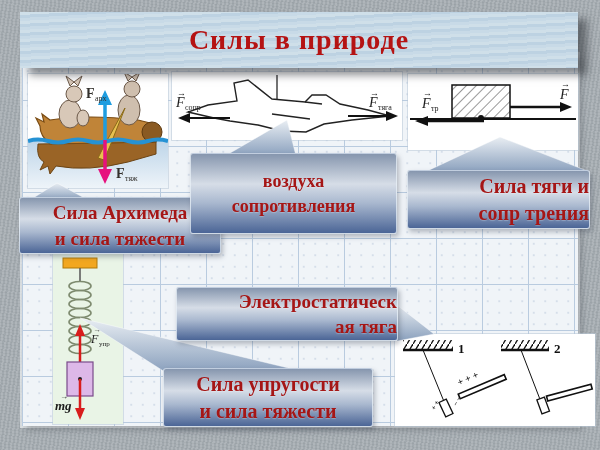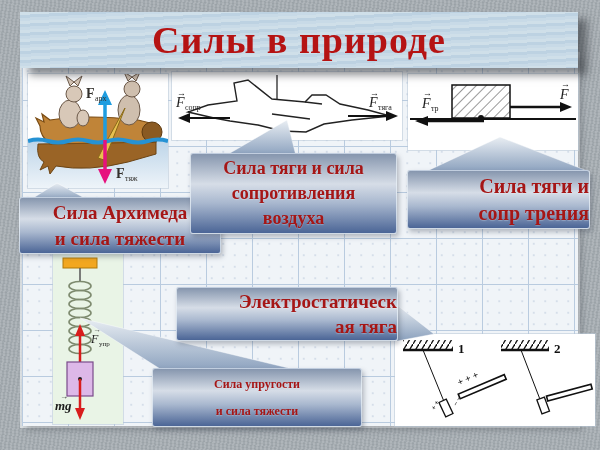--- a/index.html
+++ b/index.html
@@ -24,41 +24,41 @@
   }
   .banner{
     position:absolute;left:20px;top:12px;width:558px;height:56px;z-index:9;
     background:
       repeating-linear-gradient(177deg,#cfdfe9 0 3px,#bdd2e2 3px 6px,#c8dae7 6px 9px),
       #c2d6e4;
     box-shadow:9px 7px 8px rgba(45,50,55,.55);
     display:flex;align-items:center;justify-content:center;
   }
   .banner h1{
-    margin:0;font-size:38px;font-weight:bold;color:#b51313;letter-spacing:1px;
+    margin:0;font-size:28px;font-weight:bold;color:#b51313;letter-spacing:1px;
     font-family:"Liberation Serif","DejaVu Serif",serif;
   }
   .fig{position:absolute;z-index:4;background:#fff;box-shadow:0 0 0 1px rgba(185,200,215,.55);}
   .fig svg{display:block;}
   #fig-spring{background:#e9f4e6;}
   
   .callout{
     position:absolute;z-index:7;border-radius:3px;
     border:1px solid rgba(232,240,247,.75);
     background:linear-gradient(180deg,#8696ae 0%,#d6dde7 38%,#a9b8cf 62%,#4b6596 100%);
     box-shadow:2px 3px 5px rgba(60,70,85,.35);
     display:flex;flex-direction:column;align-items:center;justify-content:center;
     color:#a51616;font-weight:bold;text-align:center;
   }
   .callout .ln{white-space:nowrap;text-shadow:0 1px 1px rgba(255,255,255,.25);}
   #co-archimedes{left:3px;top:197px;width:200px;height:55px;font-size:19px;line-height:26px;margin-left:16px;}
   #co-thrust-air{left:190px;top:153px;width:205px;height:79px;font-size:18px;line-height:25px;}
   #co-thrust-friction{left:407px;top:170px;width:181px;height:57px;font-size:20px;line-height:27px;align-items:flex-end;}
   #co-electrostatic{left:176px;top:287px;width:220px;height:52px;font-size:19px;line-height:25px;align-items:flex-end;}
-  #co-elastic{left:152px;top:368px;width:208px;height:57px;font-size:12px;line-height:27px;}
+  #co-elastic{left:163px;top:368px;width:208px;height:57px;font-size:20px;line-height:27px;}
   .ptr-layer{position:absolute;left:0;top:0;z-index:6;pointer-events:none;}
   text{font-family:"Liberation Serif","DejaVu Serif",serif;}
 </style>
 </head>
 <body>
 
 <div class="stage">
 
   <div class="paper"></div>
 
@@ -258,23 +258,22 @@
     <polygon points="397,305 434,334 397,341" fill="url(#ptrGrad)" stroke="rgba(255,255,255,.4)" stroke-width="1"></polygon>
     <polygon points="80,318 165,372 305,372" fill="url(#ptrGrad)" stroke="rgba(255,255,255,.4)" stroke-width="1"></polygon>
   </svg>
 
   <div class="callout" id="co-archimedes">
     <div class="ln">Сила Архимеда</div>
     <div class="ln">и сила тяжести</div>
   </div>
 
   <div class="callout" id="co-thrust-air">
-    <div class="ln">Сила тяги и сила</div>
+    <div class="ln">воздуха</div>
     <div class="ln">сопротивления</div>
-    <div class="ln">воздуха</div>
   </div>
 
   <div class="callout" id="co-thrust-friction">
     <div class="ln">Сила тяги и</div>
     <div class="ln">сопр трения</div>
   </div>
 
   <div class="callout" id="co-electrostatic">
     <div class="ln">Электростатическ</div>
     <div class="ln">ая тяга</div>

